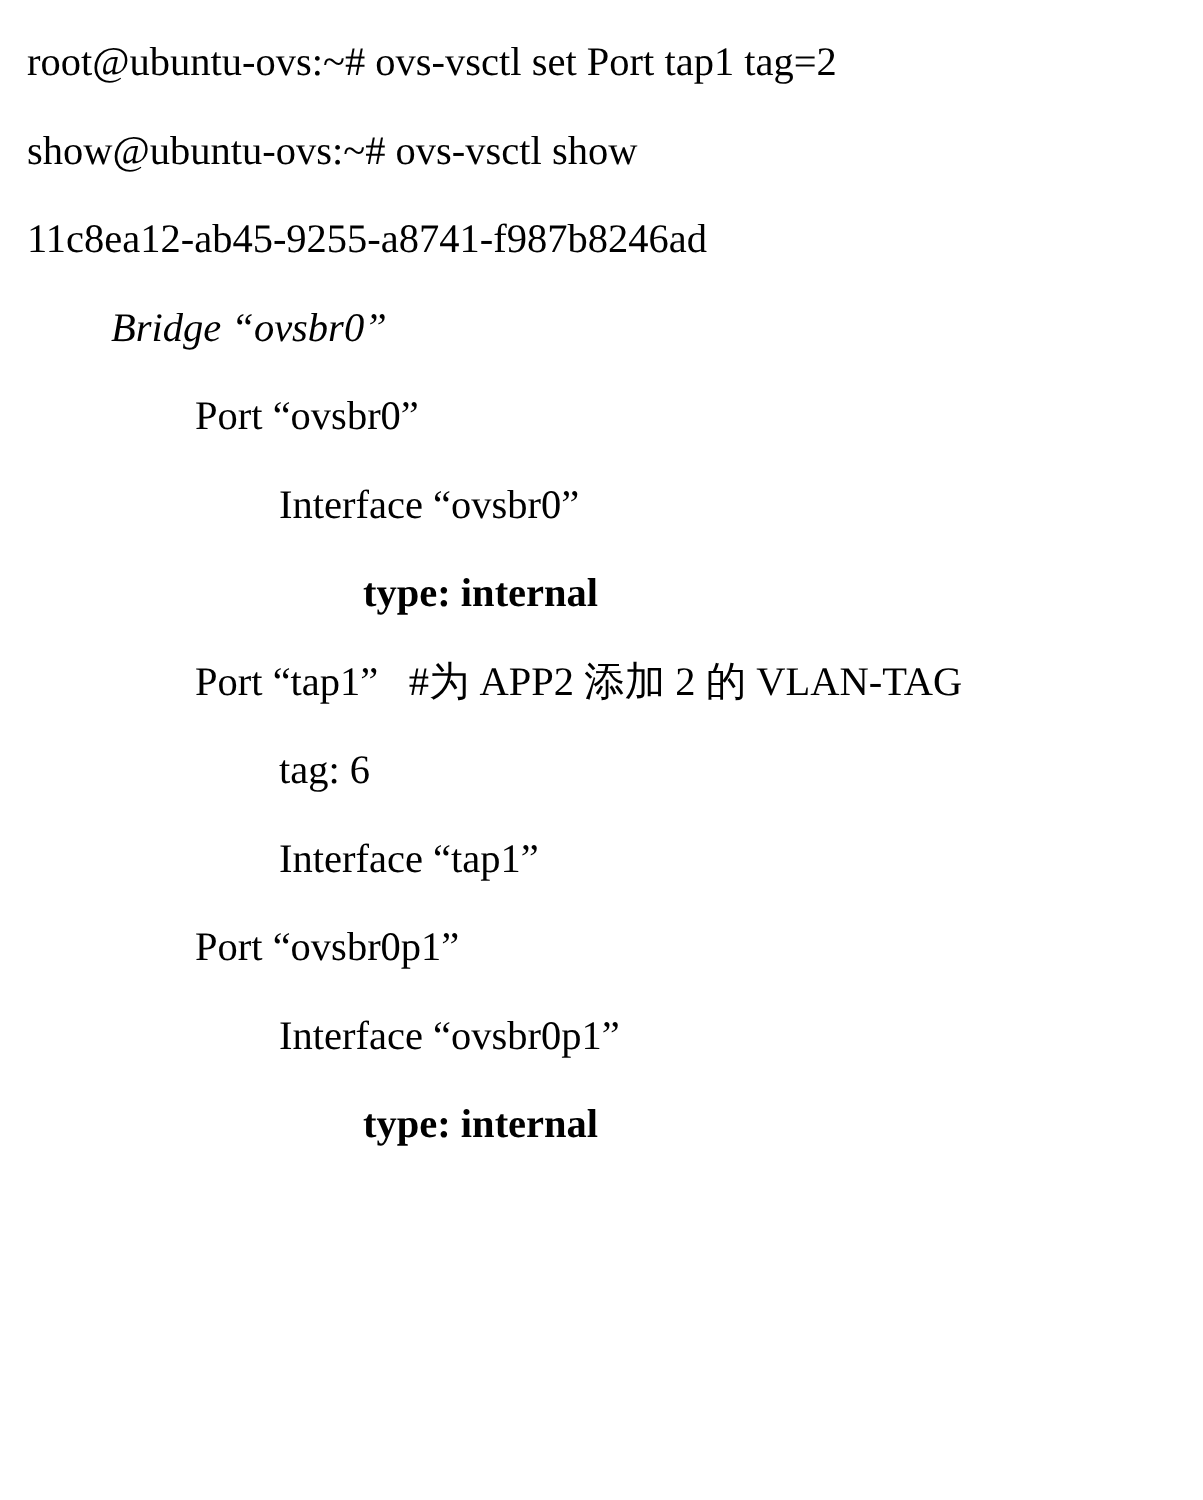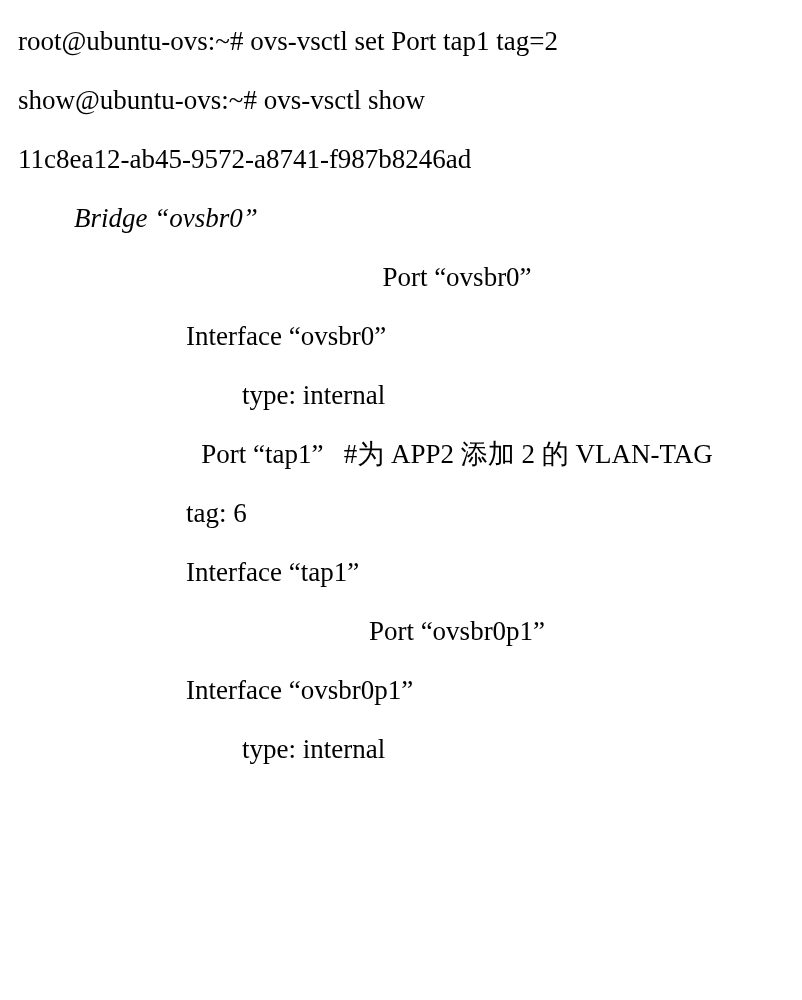--- a/index.html
+++ b/index.html
@@ -20,38 +20,38 @@
     .line {
       margin-bottom: 32px;
       white-space: pre;
     }
     .indent-1 {
       padding-left: 56px;
       font-style: italic;
     }
     .indent-2 {
       padding-left: 112px;
-      text-align: center;
     }
     .indent-3 {
       padding-left: 168px;
     }
     .indent-4 {
       padding-left: 224px;
+      font-weight: bold;
     }
     .last {
       margin-bottom: 0;
     }
   </style>
 </head>
 <body>
 
 <div class="line">root@ubuntu-ovs:~# ovs-vsctl set Port tap1 tag=2</div>
 <div class="line">show@ubuntu-ovs:~# ovs-vsctl show</div>
-<div class="line">11c8ea12-ab45-9572-a8741-f987b8246ad</div>
+<div class="line">11c8ea12-ab45-9255-a8741-f987b8246ad</div>
 <div class="line indent-1">Bridge “ovsbr0”</div>
 <div class="line indent-2">Port “ovsbr0”</div>
 <div class="line indent-3">Interface “ovsbr0”</div>
 <div class="line indent-4">type: internal</div>
 <div class="line indent-2">Port “tap1”   #为 APP2 添加 2 的 VLAN-TAG</div>
 <div class="line indent-3">tag: 6</div>
 <div class="line indent-3">Interface “tap1”</div>
 <div class="line indent-2">Port “ovsbr0p1”</div>
 <div class="line indent-3">Interface “ovsbr0p1”</div>
 <div class="line indent-4 last">type: internal</div>

